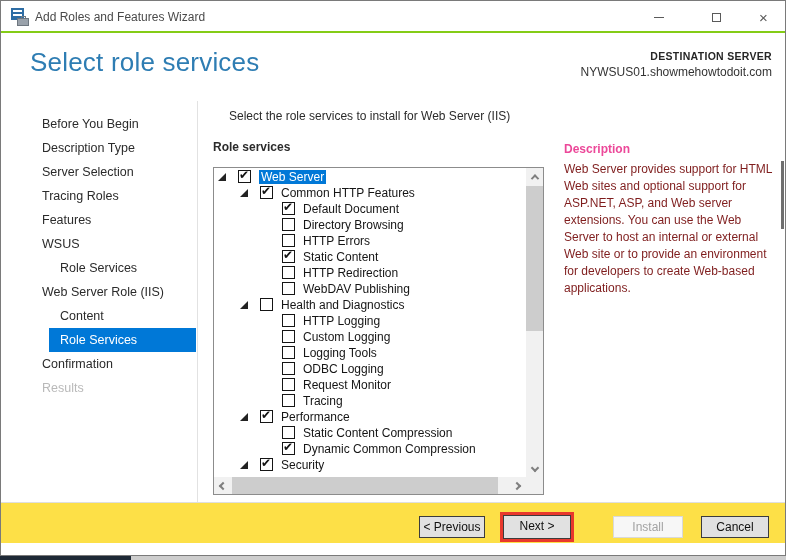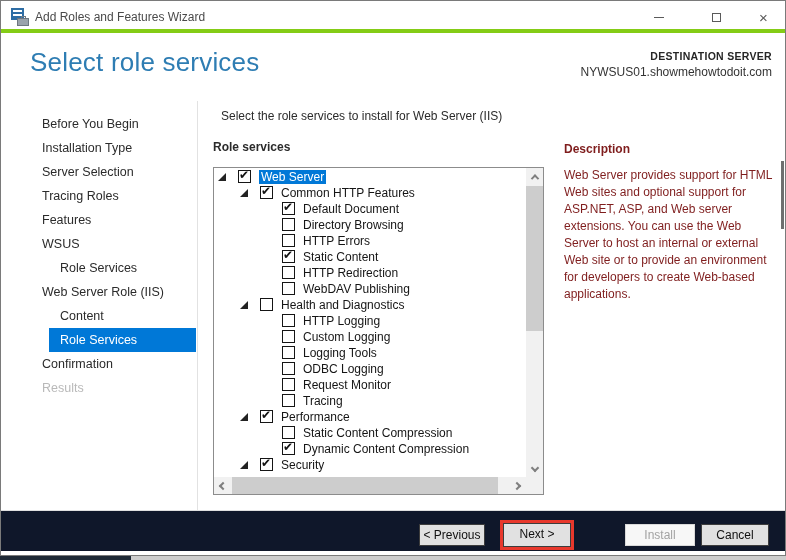--- a/index.html
+++ b/index.html
@@ -4,21 +4,21 @@
 <style>
   * { margin:0; padding:0; box-sizing:border-box; }
   body { font-family:"Liberation Sans","DejaVu Sans",sans-serif; background:#fff; }
   .stage { position:relative; width:786px; height:560px; overflow:hidden; background:#fff; }
 
   .window { position:absolute; left:0; top:0; width:786px; height:556px;
             background:#fff; border:1px solid #7a7a7a; }
 
   
   .titlebar { position:absolute; left:0; top:0; width:100%; height:32px; background:#fff;
-              border-bottom:4px solid #84cc16; }
+              border-bottom:2px solid #84cc16; }
   .app-icon { position:absolute; left:10px; top:7px; width:18px; height:18px; }
   .app-icon .srv { position:absolute; left:0; top:0; width:13px; height:12px; background:#2e6da4; }
   .app-icon .srv i { position:absolute; left:2px; width:9px; height:2px; background:#fff; display:block; }
   .app-icon .box { position:absolute; right:0; bottom:0; width:12px; height:8px; background:#9aa2ab; border:1px solid #6e7780; }
   .app-icon .box b { position:absolute; left:3px; top:-3px; width:5px; height:3px; border:1px solid #6e7780; border-bottom:none; }
   .window-title { position:absolute; left:34px; top:9px; font-size:12px; color:#4a4a4a; }
   .winctl { position:absolute; top:6px; width:29px; height:21px; display:flex; align-items:center; justify-content:center; }
   .winctl.min { left:643px; } .winctl.max { left:701px; } .winctl.cls { left:748px; }
   .glyph-min { width:10px; height:1px; background:#5a5a5a; }
   .glyph-max { width:9px; height:9px; border:1px solid #5a5a5a; }
@@ -34,21 +34,21 @@
   
   .sidebar { position:absolute; left:1px; top:111px; width:194px; }
   .side-item { height:24px; line-height:24px; font-size:12.5px; color:#2b2b2b;
                padding-left:40px; cursor:default; white-space:nowrap; }
   .side-item.sub { padding-left:58px; }
   .side-item.selected { background:#0078d7; color:#fff; margin-left:47px; width:147px; padding-left:11px; }
   .side-item.disabled { color:#b9b9b9; }
   .side-divider { position:absolute; left:196px; top:100px; width:1px; height:415px; background:#e2e2e2; }
 
   
-  .instruction { position:absolute; left:220px; top:108px; font-size:12px; color:#2b2b2b; }
+  .instruction { position:absolute; left:228px; top:108px; font-size:12px; color:#2b2b2b; }
   .tree-label { position:absolute; left:212px; top:139px; font-size:12px; font-weight:bold; color:#2b2b2b; }
 
   .tree-box { position:absolute; left:212px; top:166px; width:331px; height:328px;
               border:1px solid #8c8c8c; background:#fff; }
   .tree-rows { position:absolute; left:0; top:1px; width:312px; height:308px; overflow:hidden; }
   .tree-row { position:relative; height:16px; }
   .tree-expander { position:absolute; top:4px; width:8px; height:8px; background:#222;
                    -webkit-clip-path:polygon(100% 0,100% 100%,0 100%); clip-path:polygon(100% 0,100% 100%,0 100%); }
   .tree-cb { position:absolute; top:1px; width:13px; height:13px; border:1px solid #151515; background:#fff; }
   .tree-cb .ck { position:absolute; left:0px; top:-3px; font-size:12px; font-weight:bold; color:#111; }
@@ -65,30 +65,30 @@
   .chev.right { transform:rotate(-45deg); }
   .vthumb { position:absolute; left:0; top:18px; width:17px; height:145px; background:#cdcdcd; }
   .hscroll { position:absolute; left:0; bottom:0; width:312px; height:17px; background:#f1f1f1; }
   .hscroll .arrow { width:18px; height:17px; }
   .hscroll .arrow.l { left:0; top:0; } .hscroll .arrow.r { right:0; top:0; }
   .hthumb { position:absolute; left:18px; top:0; width:266px; height:17px; background:#cdcdcd; }
   .sb-corner { position:absolute; right:0; bottom:0; width:17px; height:17px; background:#f1f1f1; }
 
   
   .desc { position:absolute; left:563px; top:141px; width:214px; }
-  .desc h3 { font-size:12px; font-weight:bold; color:#7f1d1d; margin-bottom:11px; }
+  .desc h3 { font-size:12px; font-weight:bold; color:#ec4899; margin-bottom:5px; }
   .desc p { font-size:12px; line-height:17px; color:#7f1d1d; }
   .desc-thumb { position:absolute; left:780px; top:160px; width:3px; height:68px; background:#6f6f6f; }
 
   
-  .footer { position:absolute; left:0; bottom:4px; width:100%; height:41px; background:#0f172a; border-top:1px solid #dfdfdf; }
+  .footer { position:absolute; left:0; bottom:12px; width:100%; height:41px; background:#fde047; border-top:1px solid #dfdfdf; }
   .btn { position:absolute; top:13px; height:22px; font-size:12px; color:#111;
          background:#e1e1e1; border:1px solid #3c3c3c; text-align:center; line-height:20px; cursor:default; }
   .btn.prev { left:418px; width:66px; }
-  .btn.install { left:612px; width:70px; background:#f7f7f7; border-color:#d9d9d9; color:#a3a3a3;margin-left:12px; }
+  .btn.install { left:612px; width:70px; background:#f7f7f7; border-color:#d9d9d9; color:#a3a3a3; }
   .btn.cancel { left:700px; width:68px; }
   .next-hl { position:absolute; left:499px; top:9px; width:74px; height:30px; border:3px solid #e8382c; background:transparent; }
   .btn.next { position:absolute; left:0; top:0; width:68px; height:24px; border:1px solid #3c3c3c; }
 
   
   .taskbar { position:absolute; left:0; bottom:0; width:786px; height:4px; background:#cdcdcd; }
   .taskbar .seg { position:absolute; left:0; top:0; width:131px; height:4px; background:#1e2936; }
 </style>
 </head>
 <body>
@@ -119,21 +119,21 @@
     </div>
 
     <div class="page-title">Select role services</div>
     <div class="dest">
       <div class="lbl">DESTINATION SERVER</div>
       <div class="srvname">NYWSUS01.showmehowtodoit.com</div>
     </div>
 
     <div class="sidebar" id="sidebar-nav">
         <div class="side-item">Before You Begin</div>
-        <div class="side-item">Installation Type</div>
+        <div class="side-item">Description Type</div>
         <div class="side-item">Server Selection</div>
         <div class="side-item">Tracing Roles</div>
         <div class="side-item">Features</div>
         <div class="side-item">WSUS</div>
         <div class="side-item sub">Role Services</div>
         <div class="side-item">Web Server Role (IIS)</div>
         <div class="side-item sub">Content</div>
         <div class="side-item sub selected">Role Services</div>
         <div class="side-item">Confirmation</div>
         <div class="side-item disabled">Results</div>
@@ -224,21 +224,21 @@
             <span class="tree-text" style="left: 67px;">Performance</span>
           </div>
           <div class="tree-row">
             <span class="tree-cb" style="left: 68px;"></span>
             <span class="tree-text" style="left: 89px;">Static Content Compression</span>
           </div>
           <div class="tree-row">
             <span class="tree-cb" style="left: 68px;">
               <span class="ck">✔</span>
             </span>
-            <span class="tree-text" style="left: 89px;">Dynamic Content Compression</span>
+            <span class="tree-text" style="left: 89px;">Dynamic Common Compression</span>
           </div>
           <div class="tree-row">
             <span class="tree-expander" style="left: 26px;"></span>
             <span class="tree-cb" style="left: 46px;">
               <span class="ck">✔</span>
             </span>
             <span class="tree-text" style="left: 67px;">Security</span>
           </div>
         </div>
 

